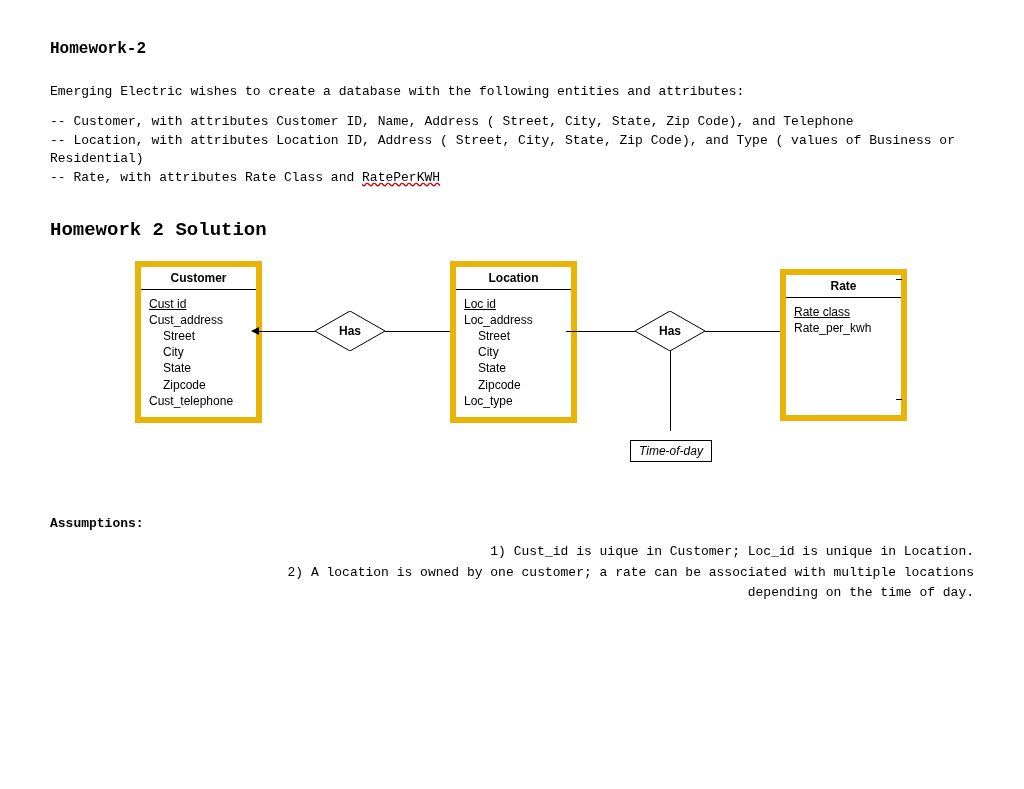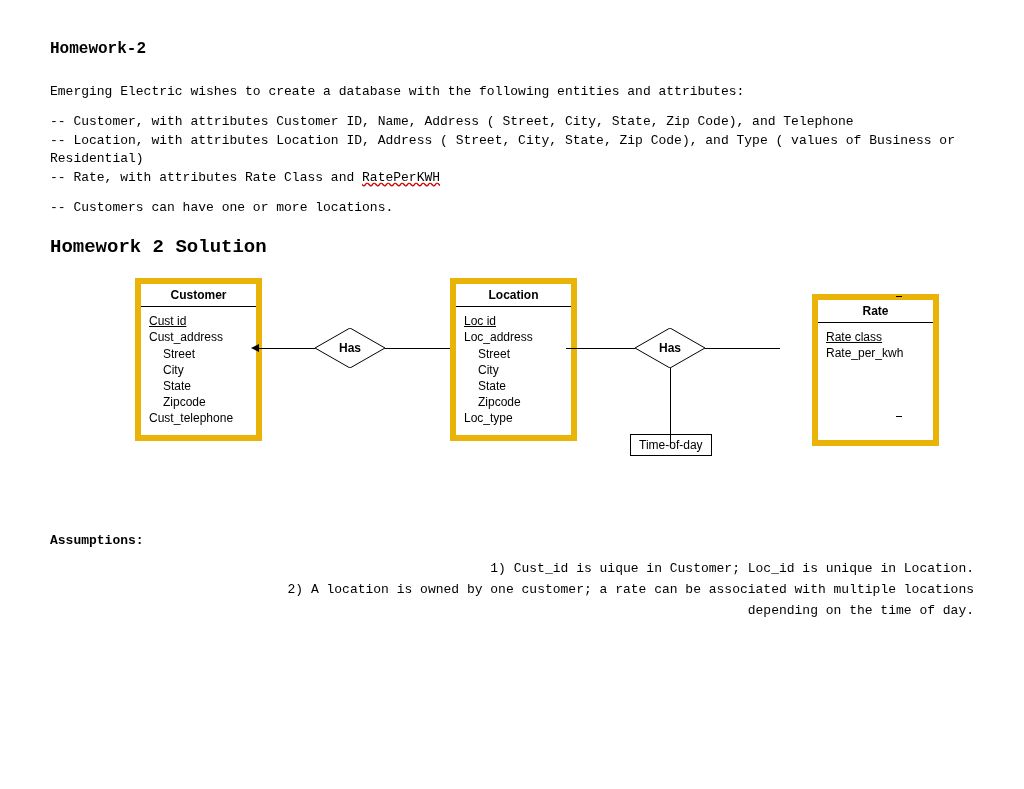--- a/index.html
+++ b/index.html
@@ -131,21 +131,20 @@
 
 <div class="intro">
   <p>Emerging Electric wishes to create a database with the following entities and attributes:</p>
   <div class="gap"></div>
   <p>-- Customer, with attributes Customer ID, Name, Address ( Street, City, State, Zip Code), and Telephone</p>
   <p>-- Location, with attributes Location ID, Address ( Street, City, State, Zip Code), and Type ( values of Business or Residential)</p>
   <p>
     <span>-- Rate, with attributes Rate Class and </span><span class="wavy">RatePerKWH</span>
   </p>
   <div class="gap"></div>
-  <p>-- Customers can have one or more locations.</p>
 </div>
 
 <h2>Homework 2 Solution</h2>
 
 <div class="diagram">
 
   <div class="entity" style="left:45px; top:0; width:115px;">
     <div class="entity-title">Customer</div>
     <div class="entity-body">
       <div class="u">Cust  id</div>
@@ -164,21 +163,21 @@
       <div class="u">Loc  id</div>
       <div>Loc_address</div>
       <div class="sub">Street</div>
       <div class="sub">City</div>
       <div class="sub">State</div>
       <div class="sub">Zipcode</div>
       <div>Loc_type</div>
     </div>
   </div>
 
-  <div class="entity" style="left:690px; top:16px; width:115px; height:140px;margin-left:32px;">
+  <div class="entity" style="left:690px; top:8px; width:115px; height:140px;">
     <div class="entity-title">Rate</div>
     <div class="entity-body">
       <div class="u">Rate  class</div>
       <div>Rate_per_kwh</div>
     </div>
   </div>
 
   <div class="relation" style="left:225px; top:50px;">
     <svg width="70" height="40" viewBox="0 0 70 40">
       <polygon points="35,0 70,20 35,40 0,20" fill="#fff" stroke="#000" stroke-width="1"></polygon>
@@ -186,21 +185,21 @@
     <span>Has</span>
   </div>
 
   <div class="relation" style="left:545px; top:50px;">
     <svg width="70" height="40" viewBox="0 0 70 40">
       <polygon points="35,0 70,20 35,40 0,20" fill="#fff" stroke="#000" stroke-width="1"></polygon>
     </svg>
     <span>Has</span>
   </div>
 
-  <div class="attr-box" style="left:540px; top:156px;">Time-of-day</div>
+  <div class="attr-box" style="left:540px; top:179px;font-style:italic;">Time-of-day</div>
 
   <div class="conn conn-h" style="left:168px; top:70px; width:57px;"></div>
   <div class="arrowhead" style="left:161px; top:66px;"></div>
 
   <div class="conn conn-h" style="left:295px; top:70px; width:65px;"></div>
 
   <div class="conn conn-h" style="left:476px; top:70px; width:69px;"></div>
 
   <div class="conn conn-h" style="left:615px; top:70px; width:75px;"></div>
 

